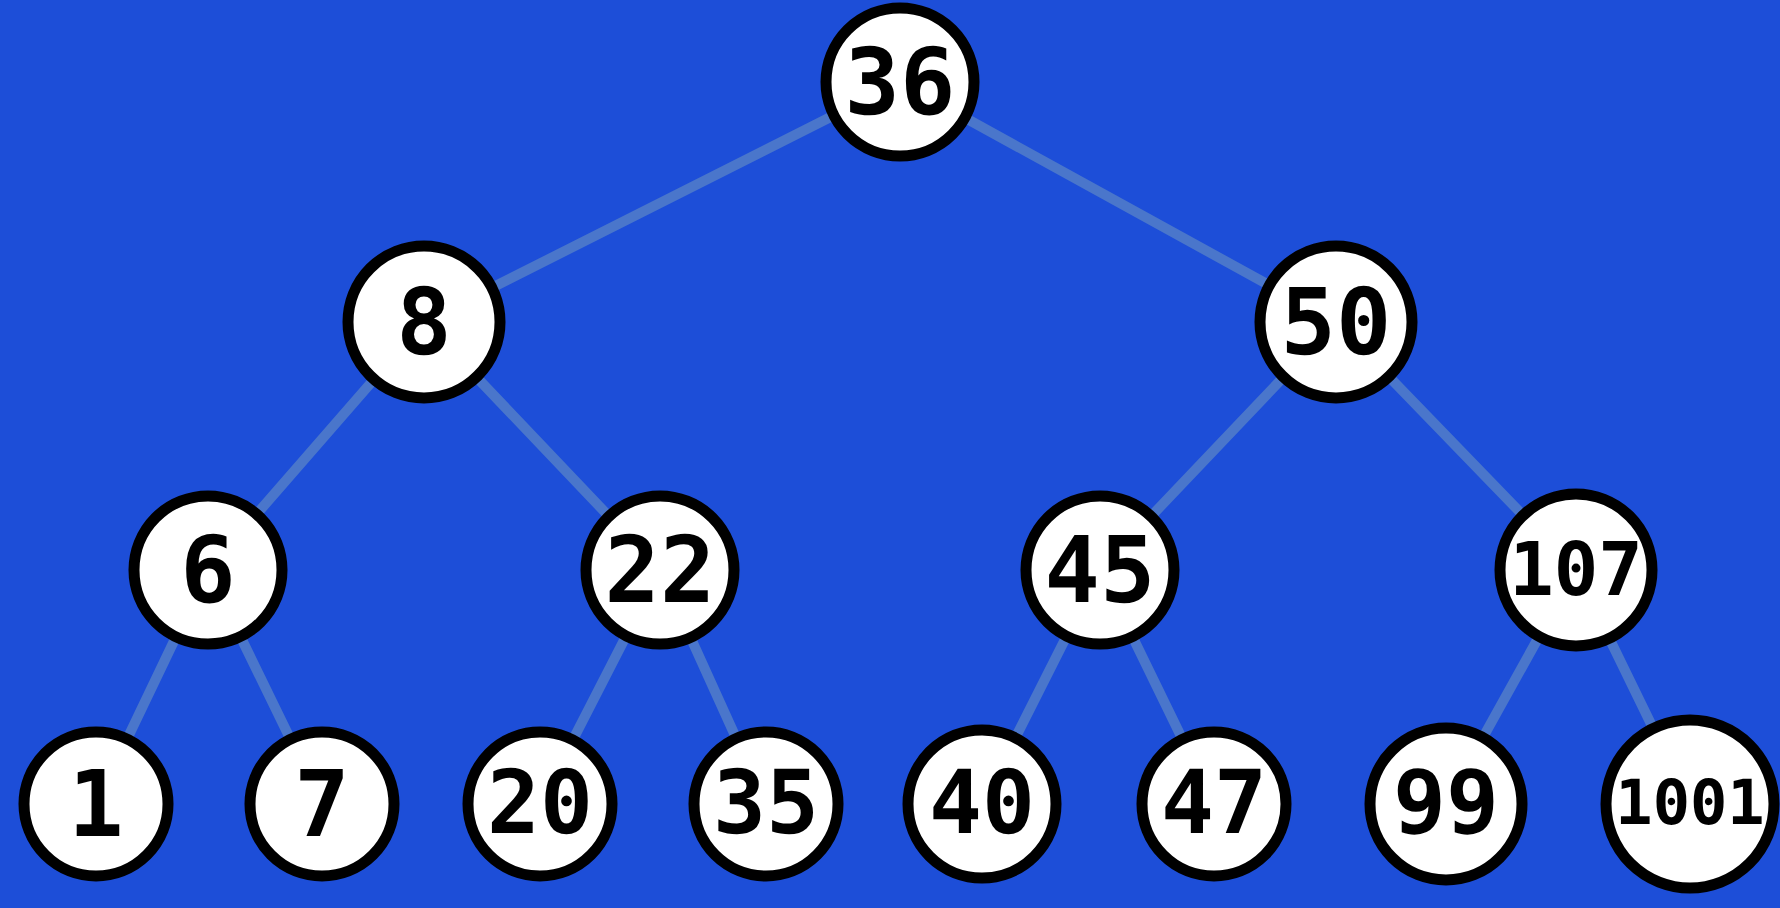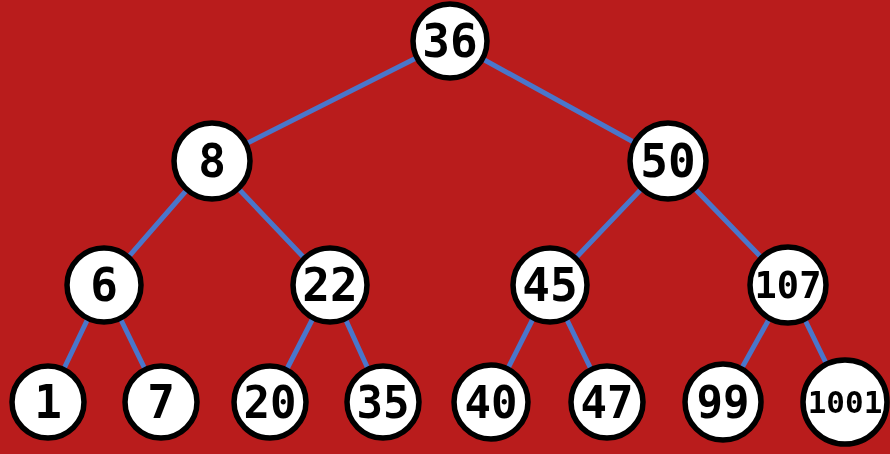--- a/index.html
+++ b/index.html
@@ -8,21 +8,21 @@
     background: #ffffff;
     width: 890px;
     height: 454px;
     overflow: hidden;
     font-family: "DejaVu Sans Mono", monospace;
   }
   .diagram-wrap {
     position: relative;
     width: 890px;
     height: 454px;
-    background: #b91c1c;
+    background: #1d4ed8;
     text-decoration: underline;
   }
   svg {
     display: block;
   }
   .node-label {
     font-family: "DejaVu Sans Mono", monospace;
     font-weight: bold;
     fill: #000000;
     text-anchor: middle;

